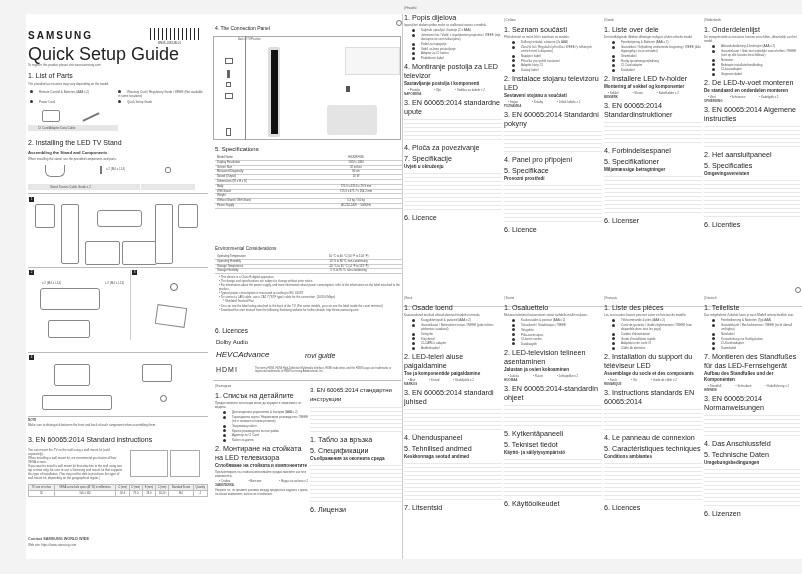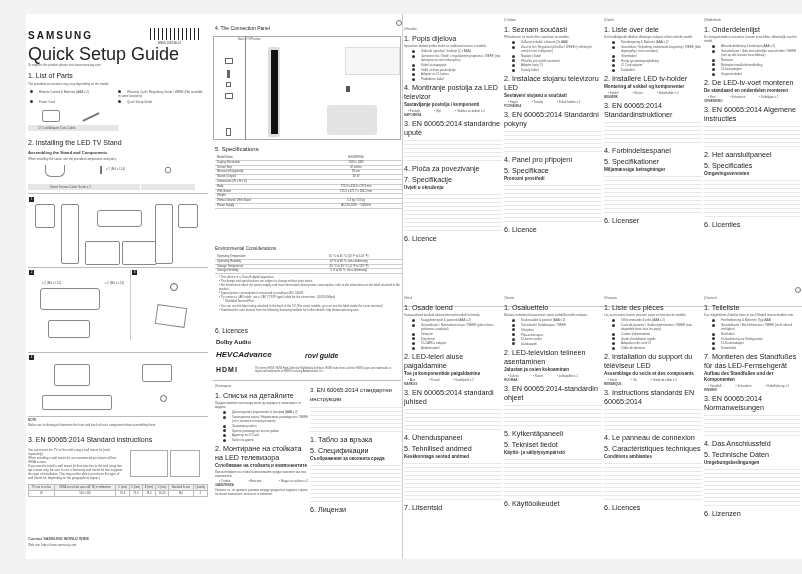--- a/index.html
+++ b/index.html
@@ -29,21 +29,21 @@
 .box{position:absolute;border:1px solid #888;border-radius:2px;background:#fff}
 .grey{position:absolute;background:#e6e6e6}
 .num{position:absolute;width:5px;height:5px;background:#222;color:#fff;font-size:3px;text-align:center;line-height:5px}
 table{border-collapse:collapse}
 .spec td{font-size:2.8px;line-height:3.8px;color:#444;padding:0 2px;border-bottom:0.5px solid #ccc}
 .wall td,.wall th{font-size:2.6px;border:0.5px solid #bbb;padding:1px;color:#444;text-align:center;font-weight:normal}
 .wall th{background:#eee}
 .cp{position:absolute;left:213px;top:36px;width:188px;height:104px;border:1px solid #aaa}
 .strip{position:absolute;left:268px;top:47px;width:12px;height:90px;background:#ddd;border-radius:2px}
 .strip .bk{position:absolute;left:3px;top:3px;width:7px;height:84px;background:#111}
-.logo{position:absolute;font-weight:bold;color:#222}
+.logo{position:absolute;font-weight:normal;color:#222}
 .mid{position:absolute;left:0;top:292px;width:399px;height:1px;background:#ccc}
 </style>
 </head>
 <body>
 
 <div class="page p1"></div>
 
 <div class="brand">SAMSUNG</div>
 <div class="barcode"></div>
 <div class="bcnum">BN68-16824B-01</div>
@@ -291,21 +291,21 @@
   <div class="h1">5. Спецификации</div>
   <div class="h2">Съображения за околната среда</div>
   <div class="p" style="height:40px;background:repeating-linear-gradient(#fff 0 2px,#e8e8e8 2px 3px,#fff 3px 4px)"></div>
   <div class="h1">6. Лицензи</div>
 </div>
 
 <div class="page p2">
   <div class="mid"></div>
 </div>
 
-<div class="col" style="left:404px;top:27px;width:98px;height:268px">
+<div class="col" style="left:404px;top:6px;width:98px;height:268px">
   <div class="lang">| Hrvatski</div>
   <div class="h1">1. Popis dijelova</div>
   <div class="p">Isporučeni dodatni pribor može se razlikovati ovisno o modelu.</div>
   <div class="li">
       <span class="dot"></span>
       <span>Daljinski upravljač i baterije (2 x AAA)</span>
     </div>
   <div class="li">
       <span class="dot"></span>
       <span>Jamstveni list / Vodič s regulatornim propisima / WEEE (nije dostupno na svim lokacijama)</span>

